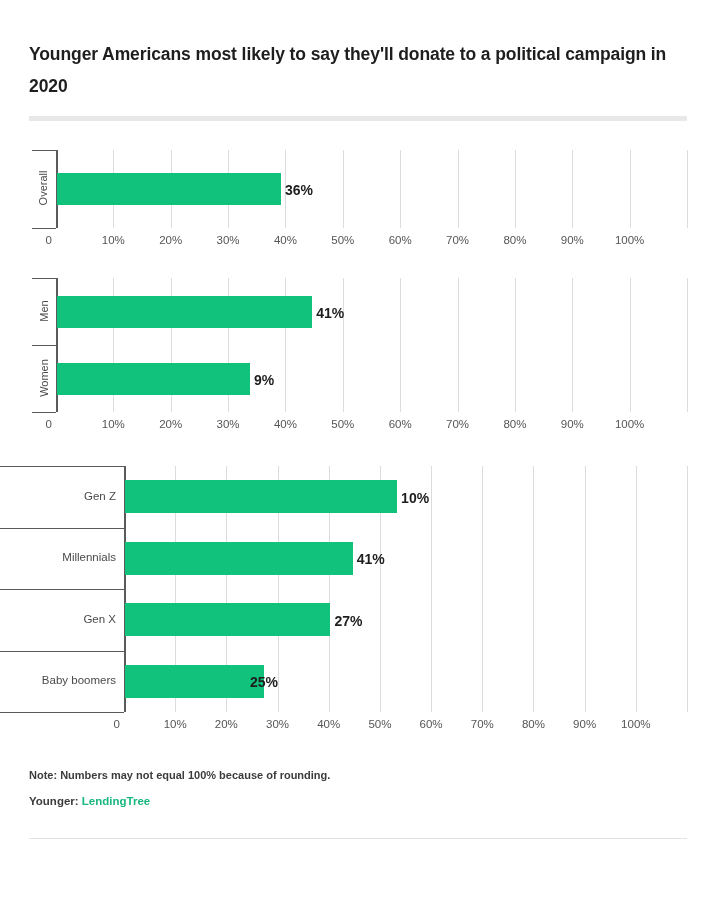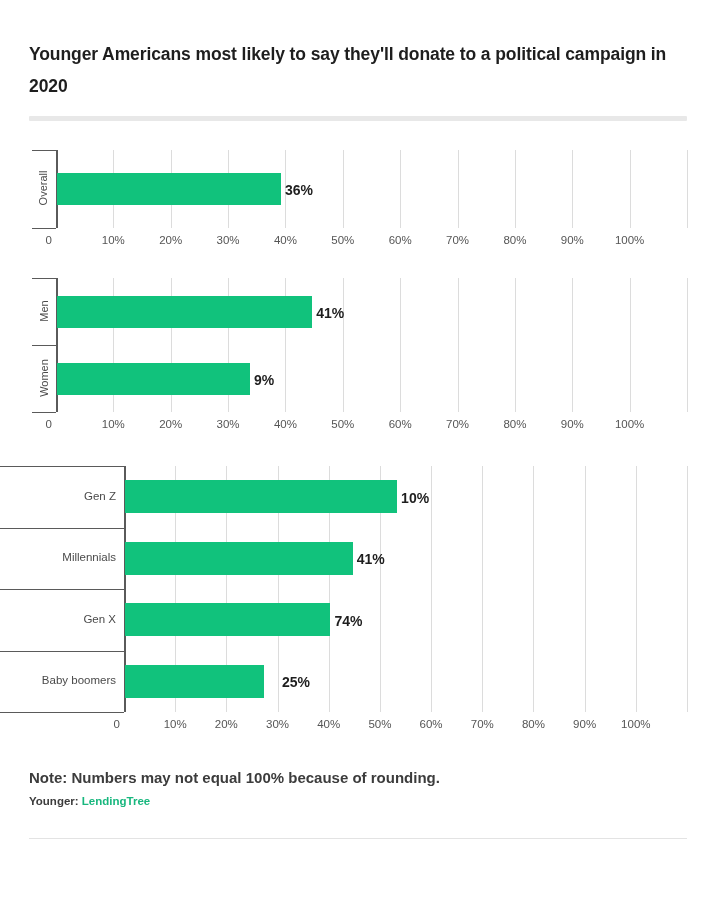--- a/index.html
+++ b/index.html
@@ -106,21 +106,21 @@
     color: #555555;
     white-space: nowrap;
     text-align: right;
   }
 
   
   .note {
     position: absolute;
     left: 29px;
     top: 769px;
-    font-size: 15px;
+    font-size: 11px;
     font-weight: bold;
     color: #3c3c3c;
   }
   .source {
     position: absolute;
     left: 29px;
     top: 795px;
     font-size: 11.5px;
     font-weight: bold;
     color: #3c3c3c;
@@ -255,25 +255,25 @@
       <div class="tick-mark" style="left: -59px; width: 154px; top: 0px;"></div>
       <div class="bar" style="left: 96px; top: 14.25px; width: 272.108px; height: 33px; background: rgb(17, 194, 124);"></div>
       <div class="bar-value" style="left: 372.108px; top: 23.75px;">10%</div>
       <div class="cat-label-horizontal" style="left: -65px; width: 152px; top: 23.75px;">Gen Z</div>
       <div class="tick-mark" style="left: -59px; width: 154px; top: 61.5px;"></div>
       <div class="bar" style="left: 96px; top: 75.75px; width: 227.682px; height: 33px; background: rgb(17, 194, 124);"></div>
       <div class="bar-value" style="left: 327.682px; top: 85.25px;">41%</div>
       <div class="cat-label-horizontal" style="left: -65px; width: 152px; top: 85.25px;">Millennials</div>
       <div class="tick-mark" style="left: -59px; width: 154px; top: 123px;"></div>
       <div class="bar" style="left: 96px; top: 137.25px; width: 205.469px; height: 33px; background: rgb(17, 194, 124);"></div>
-      <div class="bar-value" style="left: 305.469px; top: 146.75px;">74%</div>
+      <div class="bar-value" style="left: 305.469px; top: 146.75px;">27%</div>
       <div class="cat-label-horizontal" style="left: -65px; width: 152px; top: 146.75px;">Gen X</div>
       <div class="tick-mark" style="left: -59px; width: 154px; top: 184.5px;"></div>
       <div class="bar" style="left: 96px; top: 198.75px; width: 138.831px; height: 33px; background: rgb(17, 194, 124);"></div>
-      <div class="bar-value" style="left: 253px; top: 208.25px;">25%</div>
+      <div class="bar-value" style="left: 221px; top: 208.25px;">25%</div>
       <div class="cat-label-horizontal" style="left: -65px; width: 152px; top: 208.25px;">Baby boomers</div>
       <div class="tick-mark" style="left: -59px; width: 154px; top: 246px;"></div>
       <div class="xtick-zero" style="left: 51px; width: 40px; top: 252px;">0</div>
       <div class="xtick-label" style="left: 100.591px; width: 91.1818px; top: 252px;">10%</div>
       <div class="xtick-label" style="left: 151.773px; width: 91.1818px; top: 252px;">20%</div>
       <div class="xtick-label" style="left: 202.955px; width: 91.1818px; top: 252px;">30%</div>
       <div class="xtick-label" style="left: 254.136px; width: 91.1818px; top: 252px;">40%</div>
       <div class="xtick-label" style="left: 305.318px; width: 91.1818px; top: 252px;">50%</div>
       <div class="xtick-label" style="left: 356.5px; width: 91.1818px; top: 252px;">60%</div>
       <div class="xtick-label" style="left: 407.682px; width: 91.1818px; top: 252px;">70%</div>

